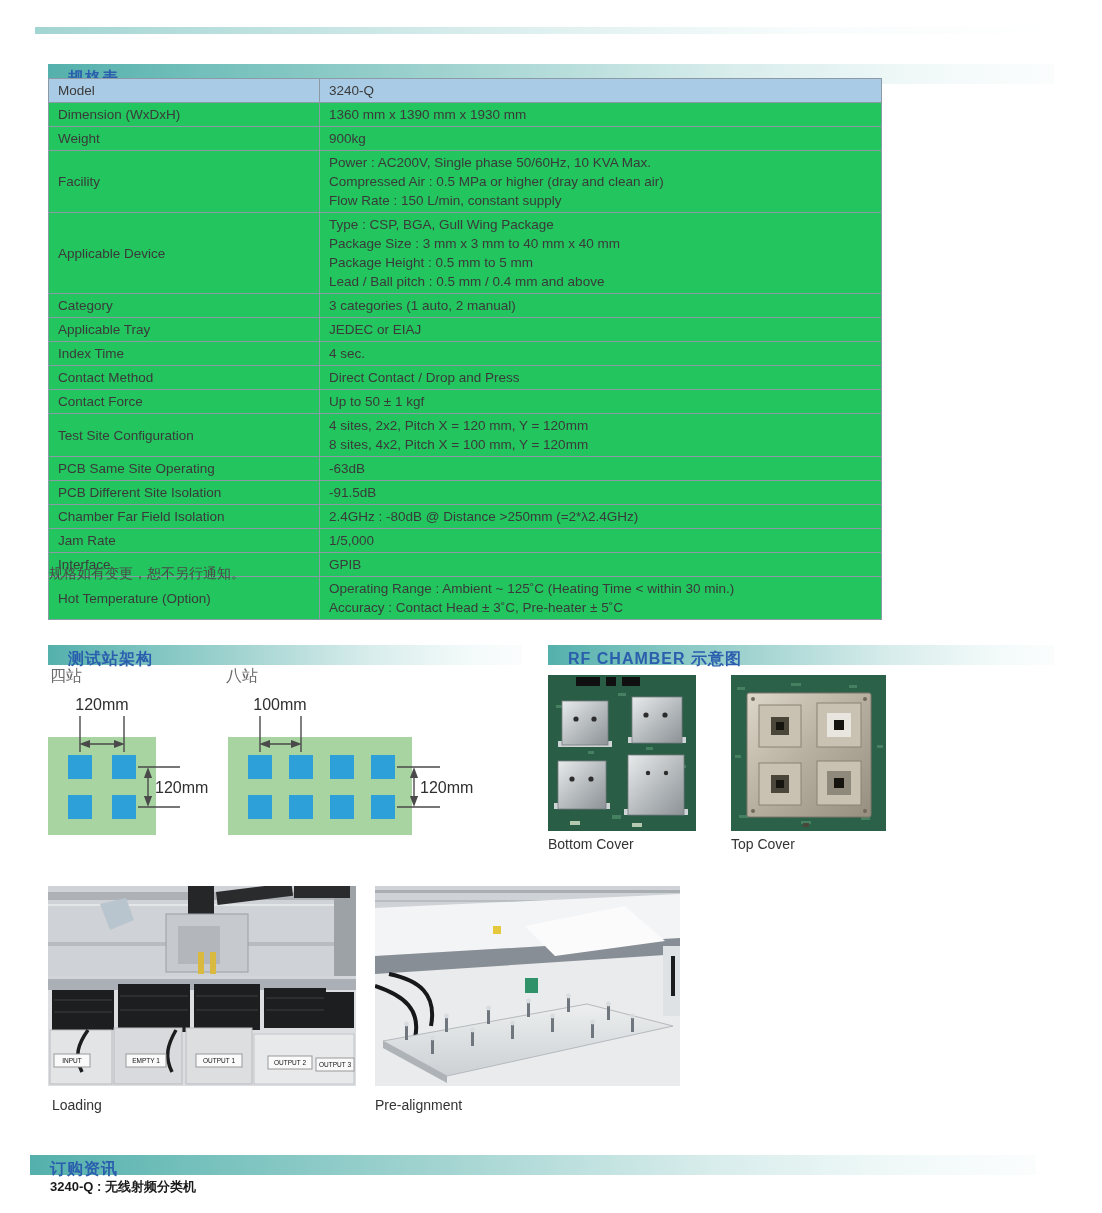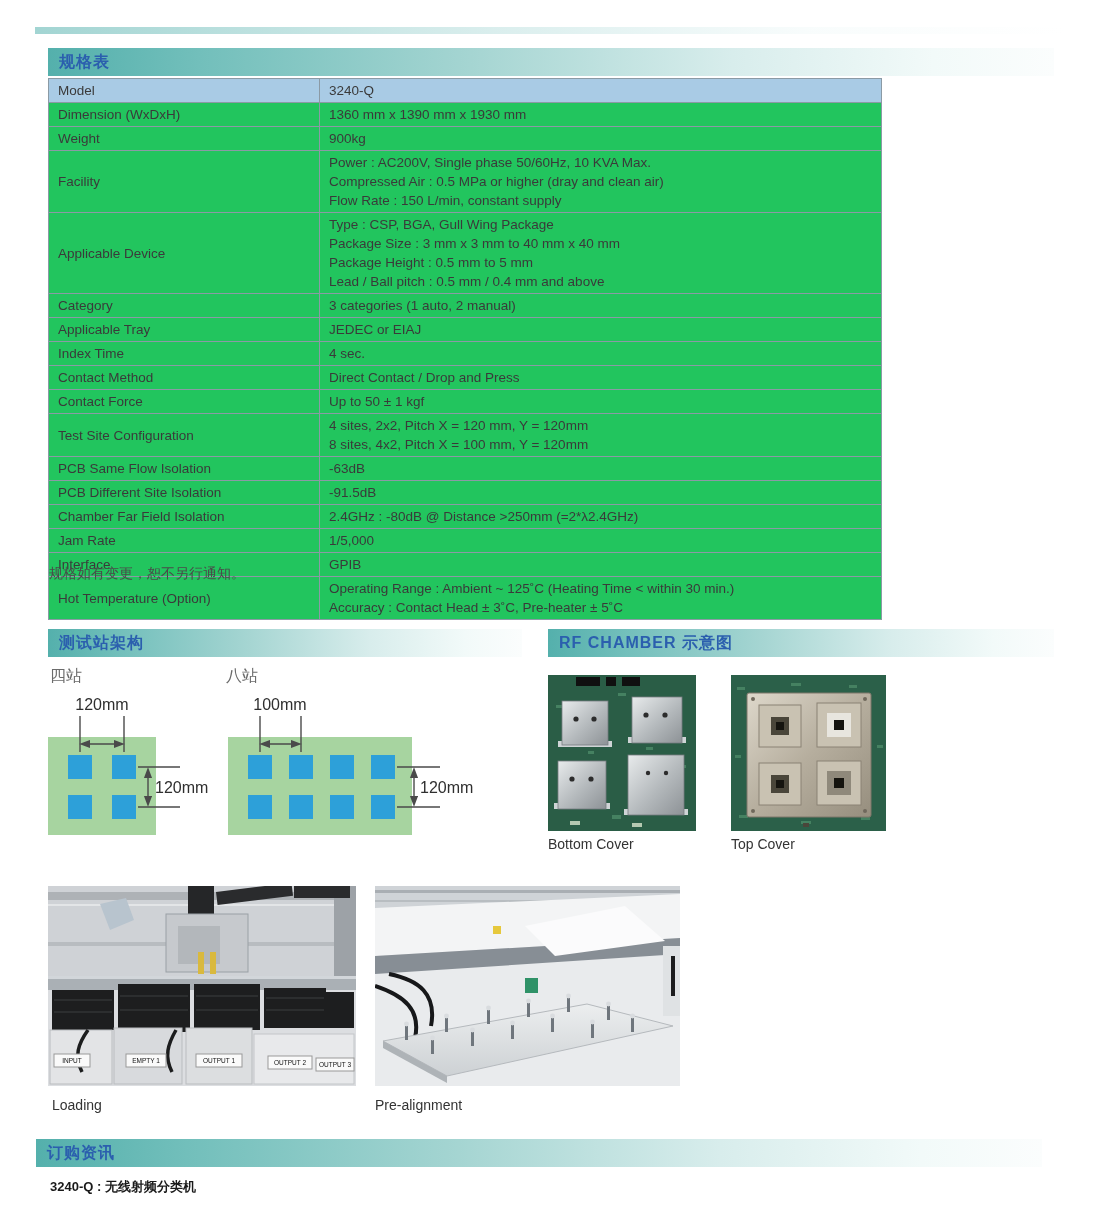--- a/index.html
+++ b/index.html
@@ -2,23 +2,23 @@
 <html><head>
 <meta charset="utf-8">
 <style>
   html,body{margin:0;padding:0;background:#ffffff;}
   body{font-family:"Liberation Sans","DejaVu Sans",sans-serif;}
   #page{position:relative;width:1102px;height:1213px;background:#ffffff;overflow:hidden;}
 
   .topstrip{position:absolute;left:35px;top:27px;width:1032px;height:7px;
     background:linear-gradient(90deg,rgba(86,178,174,.55),rgba(134,200,197,.30) 45%,rgba(210,237,236,.15) 75%,rgba(255,255,255,0));}
 
-  .secbar{position:absolute;height:28px;box-sizing:border-box;padding-left:11px;
+  .secbar{position:absolute;height:20px;box-sizing:border-box;padding-left:20px;
     background:linear-gradient(90deg,#54b0ac 0%,#72bfbb 15%,#a5d5d2 42%,#d8edec 68%,#f2faf9 88%,#fbfdfd 100%);
-    color:#2b5fae;font-weight:bold;font-size:16px;line-height:28px;letter-spacing:1px;}
+    color:#2b5fae;font-weight:bold;font-size:16px;line-height:28px;letter-spacing:1px;margin-top:16px;}
 
   table.spec{position:absolute;left:48px;top:78px;width:834px;border-collapse:collapse;
     font-size:13.5px;color:#3a3a3a;table-layout:fixed;}
   table.spec td{border:1px solid #8b9aa5;background:#22c55e;padding:2px 9px;line-height:17px;vertical-align:middle;}
   table.spec tr.header-row td{background:#a9cbe5;}
   table.spec td.c1{width:252px;}
   table.spec td div{padding:1px 0;}
 
   .note{position:absolute;left:49px;top:565px;font-size:14px;color:#4a4a4a;}
 
@@ -109,21 +109,21 @@
           </td>
         </tr>
         <tr>
           <td class="c1">Test Site Configuration</td>
           <td class="c2">
             <div>4 sites, 2x2, Pitch X = 120 mm, Y = 120mm</div>
             <div>8 sites, 4x2, Pitch X = 100 mm, Y = 120mm</div>
           </td>
         </tr>
         <tr>
-          <td class="c1">PCB Same Flow Isolation</td>
+          <td class="c1">PCB Same Site Operating</td>
           <td class="c2">
             <div>-63dB</div>
           </td>
         </tr>
         <tr>
           <td class="c1">PCB Different Site Isolation</td>
           <td class="c2">
             <div>-91.5dB</div>
           </td>
         </tr>
@@ -402,19 +402,19 @@
       </g>
     </g>
     <rect x="364" y="120" width="0" height="0" fill="#000"></rect>
     <rect x="288" y="60" width="17" height="70" fill="#dfe2e4"></rect>
     <rect x="296" y="70" width="4" height="40" fill="#1c1d1e"></rect>
   </svg>
 
   <div class="caption" style="left:52px;top:1097px;">Loading</div>
   <div class="caption" style="left:375px;top:1097px;">Pre-alignment</div>
 
-  <div class="secbar" style="left:36px;top:1139px;width:1006px;">
+  <div class="secbar" style="left:30px;top:1139px;width:1006px;">
     <span>订购资讯</span>
   </div>
 
   <div class="modelline">3240-Q : 无线射频分类机</div>
 
 </div>
 
 </body></html>

